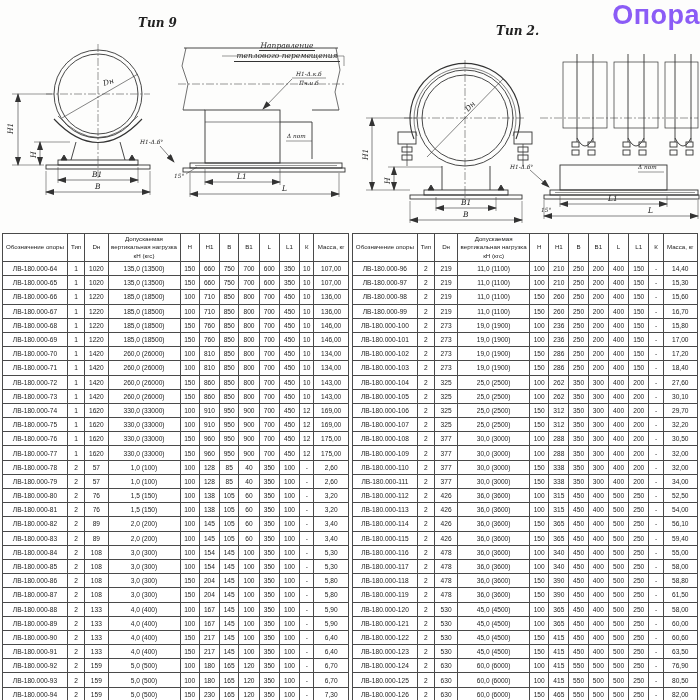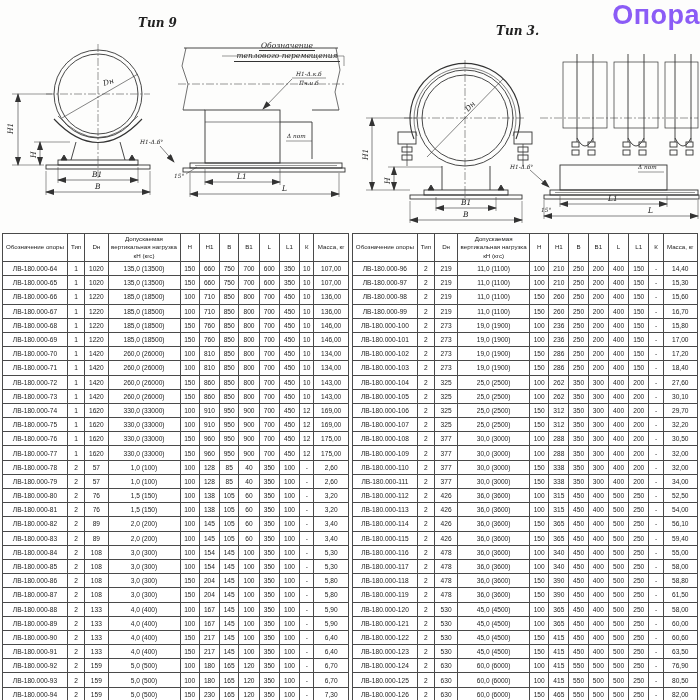--- a/index.html
+++ b/index.html
@@ -57,24 +57,24 @@
   .spec th:nth-child(10),.spec td:nth-child(10){width:19px;}
   .spec th:nth-child(11),.spec td:nth-child(11){width:13px;}
   .spec th:nth-child(12),.spec td:nth-child(12){width:33px;}
 </style>
 </head>
 <body>
 
 <div class="page-title">Опора</div>
 
 <div class="type-label" id="type1-label">Тип 9</div>
-<div class="type-label" id="type2-label">Тип 3.</div>
+<div class="type-label" id="type2-label">Тип 2.</div>
 
 <div class="direction-note">
-  <span>Обозначение</span><br>
+  <span>Направление</span><br>
   <span>теплового перемещения</span>
 </div>
 
 <div class="drawing-area">
 <svg width="700" height="206" viewBox="0 0 700 206">
   <defs>
     <marker id="arr" markerWidth="9" markerHeight="6" refX="8" refY="3" orient="auto" markerUnits="userSpaceOnUse">
       <path d="M0,0 L9,3 L0,6 z" fill="#333"></path>
     </marker>
     <marker id="arrS" markerWidth="9" markerHeight="6" refX="1" refY="3" orient="auto" markerUnits="userSpaceOnUse">

